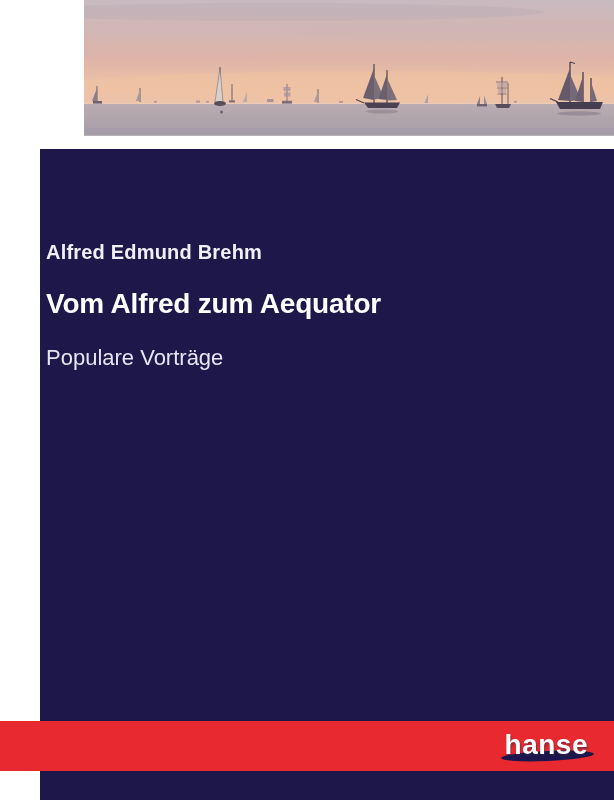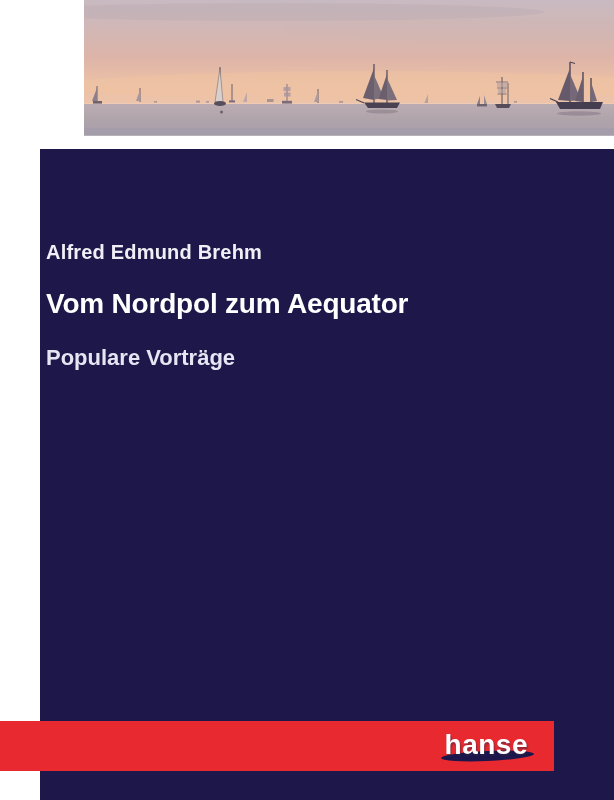--- a/index.html
+++ b/index.html
@@ -25,26 +25,26 @@
     font-size:20px;font-weight:600;letter-spacing:.2px;
     color:var(--author-white,#f1eff6);
   }
   .title{
     position:absolute;left:46px;top:288px;margin:0;
     font-size:28px;font-weight:700;letter-spacing:-.2px;
     color:var(--title-white,#ffffff);
   }
   .subtitle{
     position:absolute;left:46px;top:345px;
-    font-size:22px;font-weight:700;
+    font-size:22px;font-weight:400;
     color:var(--subtitle-lavender,#e7e4f3);
   }
   
   .red-bar{
-    position:absolute;left:0;top:721px;width:554px;height:50px;
+    position:absolute;left:0;top:721px;width:614px;height:50px;
     background:var(--accent-red,#e8292f);
   }
   .publisher-logo{
     position:absolute;right:26px;top:8px;
     font-size:28px;font-weight:700;letter-spacing:.5px;
     color:var(--title-white,#ffffff);
   }
   .publisher-logo .logo-text{
     position:relative;z-index:1;
     text-shadow:1px 2px 2px rgba(45,40,70,.55);
@@ -173,21 +173,21 @@
 
         <line x1="561" y1="90" x2="561" y2="104" opacity="0.85"></line>
         <path d="M561,93 L564.5,103 L561,103 Z" fill="#b2a4aa" stroke="none"></path>
         <rect x="557" y="103" width="8" height="2.2" fill="#7a6d7c" stroke="none"></rect>
       </g>
     </svg>
   </div>
 
   <div class="navy-panel">
     <div class="author" style="position:fixed;">Alfred Edmund Brehm</div>
-    <h1 class="title" style="position:fixed;">Vom Nordpol zum Aequator</h1>
+    <h1 class="title" style="position:fixed;">Vom Alfred zum Aequator</h1>
     <div class="subtitle" style="position:fixed;">Populare Vorträge</div>
 
     <div class="red-bar" style="position:fixed;">
       <div class="publisher-logo">
         <span class="logo-swoosh"></span>
         <span class="logo-text">hanse</span>
       </div>
     </div>
   </div>
 

